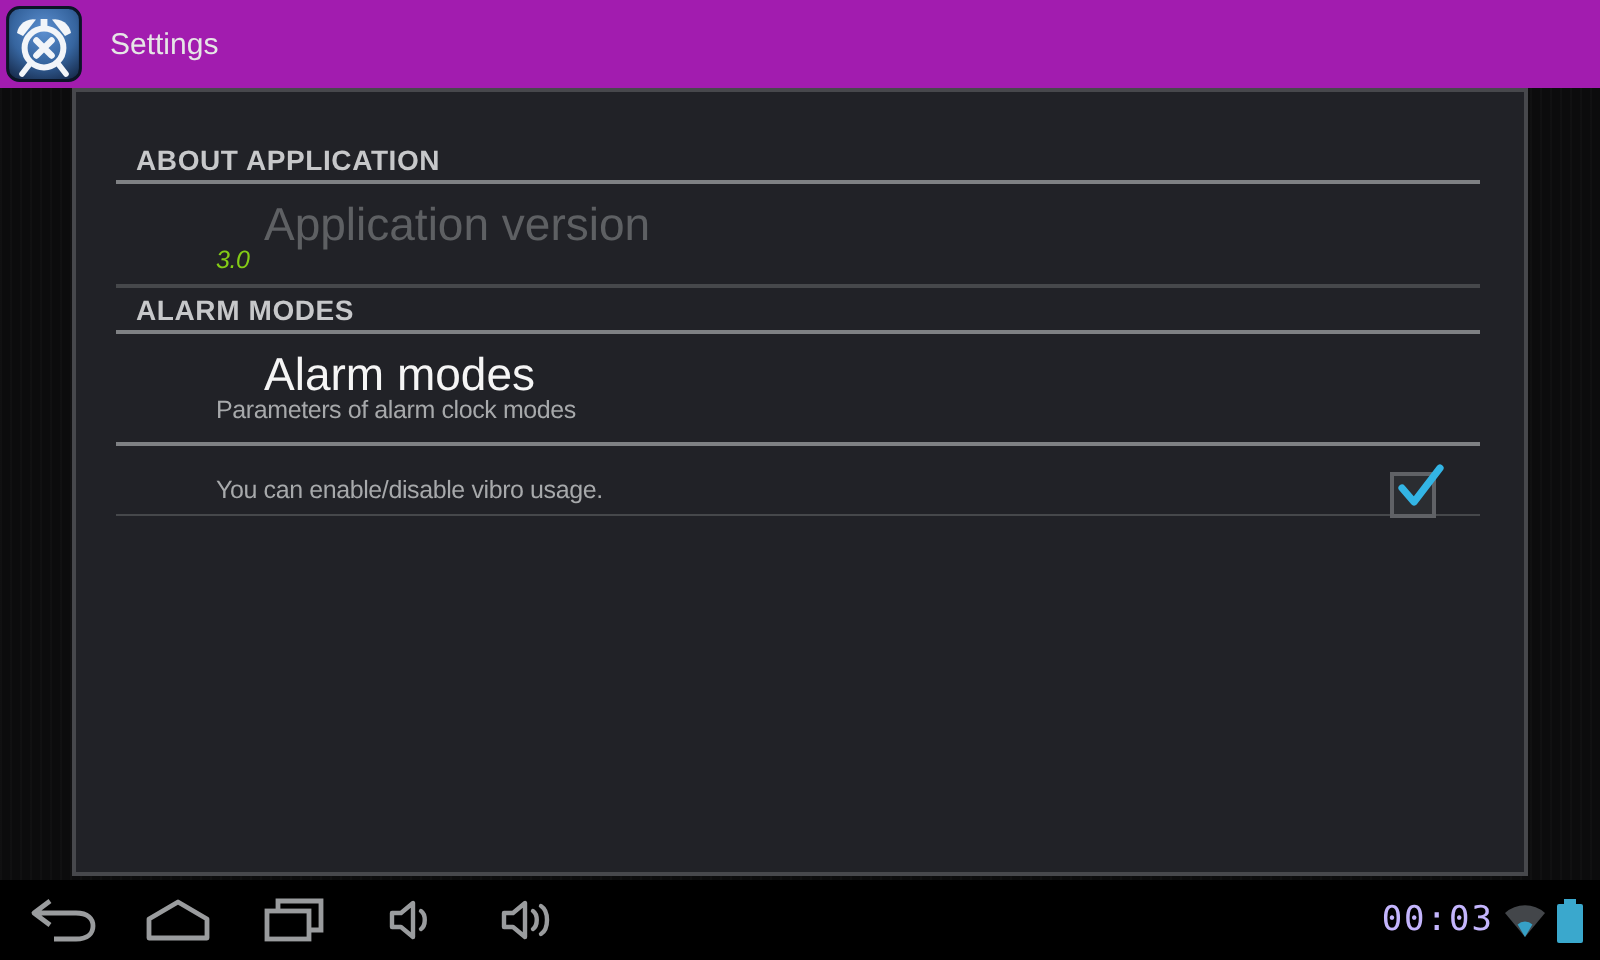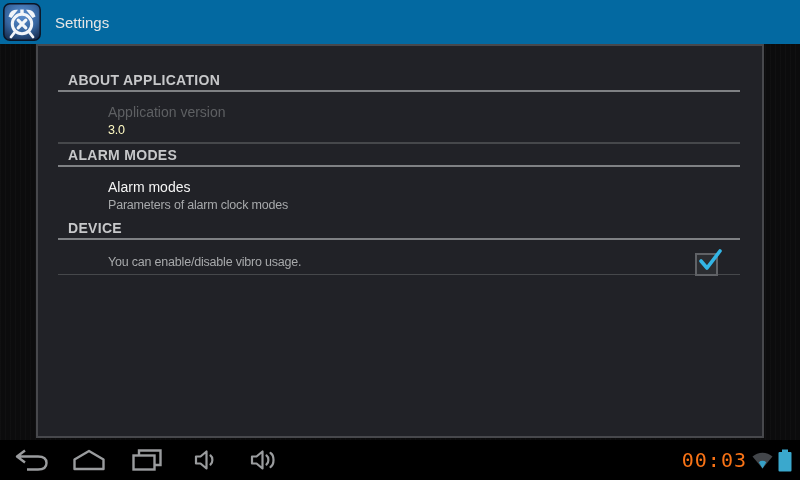--- a/index.html
+++ b/index.html
@@ -6,21 +6,21 @@
   html,body { margin:0; padding:0; }
   body {
     width:800px; height:480px; position:relative; overflow:hidden;
     background:#000; font-family:"Liberation Sans", sans-serif;
     -webkit-font-smoothing:antialiased;
   }
 
   
   .topbar {
     position:absolute; top:0; left:0; width:800px; height:44px;
-    background:#0369a1; display:flex; align-items:center; z-index:3;
+    background:#a21caf; display:flex; align-items:center; z-index:3;
   }
   .app-icon { width:38px; height:38px; margin-left:3px; display:block; }
   .topbar-title { color:#e6e6e6; font-size:15px; margin-left:14px; }
 
   
   .desktop {
     position:absolute; top:42px; left:0; width:800px; height:400px;
     background:#0c0c0d;
     background-image:repeating-linear-gradient(90deg, rgba(255,255,255,0.02) 0 1px, transparent 1px 5px);
   }
@@ -32,27 +32,27 @@
   }
   .panel-inner { height:382px; overflow:hidden; padding-top:23px; box-sizing:border-box; }
 
   .section-header {
     padding:5px 20px 0 30px; color:#c7c8ca; font-size:14px; font-weight:bold;
     line-height:12px; letter-spacing:0.3px;
   }
   .section-line { height:2px; background:#7f8184; margin:4px 22px 0 20px; }
 
   .pref-item { position:relative; padding:12px 22px 5px 70px; }
-  .pref-title { font-size:14px; line-height:16px; color:#f5f5f5; white-space:nowrap; }
+  .pref-title { font-size:23px; line-height:16px; color:#f5f5f5; white-space:nowrap;margin-left:24px; }
   .pref-sub {
     font-size:12.5px; line-height:13px; color:#a7a9ab; margin-top:4px;
     white-space:nowrap; letter-spacing:-0.2px;
   }
   .pref-item.disabled .pref-title { color:#5e6063; }
-  .pref-item.disabled .pref-sub   { color:#fef9c3; }
+  .pref-item.disabled .pref-sub   { color:#84cc16;font-style:italic; }
   .divider { height:1px; background:#46484b; margin:0 22px 0 20px; }
 
   .checkbox {
     position:absolute; right:44px; top:13px; width:19px; height:19px;
     background:#2b2d31; border:2px solid #606266;
   }
   .checkbox svg { position:absolute; left:0px; top:-7px; overflow:visible; }
 
   
   .navbar {
@@ -60,22 +60,22 @@
     background:#000; z-index:4; display:flex; align-items:center;
   }
   .nav-btn { width:58px; height:40px; display:flex; align-items:center; justify-content:center; }
   .nav-btn svg { display:block; }
 
   .status-cluster {
     position:absolute; right:8px; top:0; height:40px;
     display:flex; align-items:center; gap:5px;
   }
   .clock {
-    font-family:"DejaVu Sans Mono", monospace; font-size:20px; letter-spacing:1px;
-    color:#f97316; line-height:40px;
+    font-family:"DejaVu Sans Mono", monospace; font-size:17px; letter-spacing:1px;
+    color:#c4b5fd; line-height:40px;
   }
 </style>
 </head>
 <body>
 
 <div class="topbar">
   <svg class="app-icon" viewBox="0 0 38 38">
     <defs>
       <radialGradient id="ag" cx="50%" cy="32%" r="80%">
         <stop offset="0" stop-color="#5c8fd0"></stop>
@@ -112,21 +112,20 @@
 
 
     <div class="section-header">ALARM MODES</div>
     <div class="section-line"></div>
 
     <div class="pref-item">
       <div class="pref-title">Alarm modes</div>
       <div class="pref-sub">Parameters of alarm clock modes</div>
     </div>
 
-    <div class="section-header">DEVICE</div>
     <div class="section-line"></div>
 
     <div class="pref-item">
       <div class="pref-sub">You can enable/disable vibro usage.</div>
       <div class="checkbox">
         <svg width="26" height="26" viewBox="0 0 26 26">
           <path d="M4 13 L10 20 L23 3" fill="none" stroke="#33b5e5" stroke-width="3.6" stroke-linecap="round" stroke-linejoin="round"></path>
         </svg>
       </div>
     </div>

